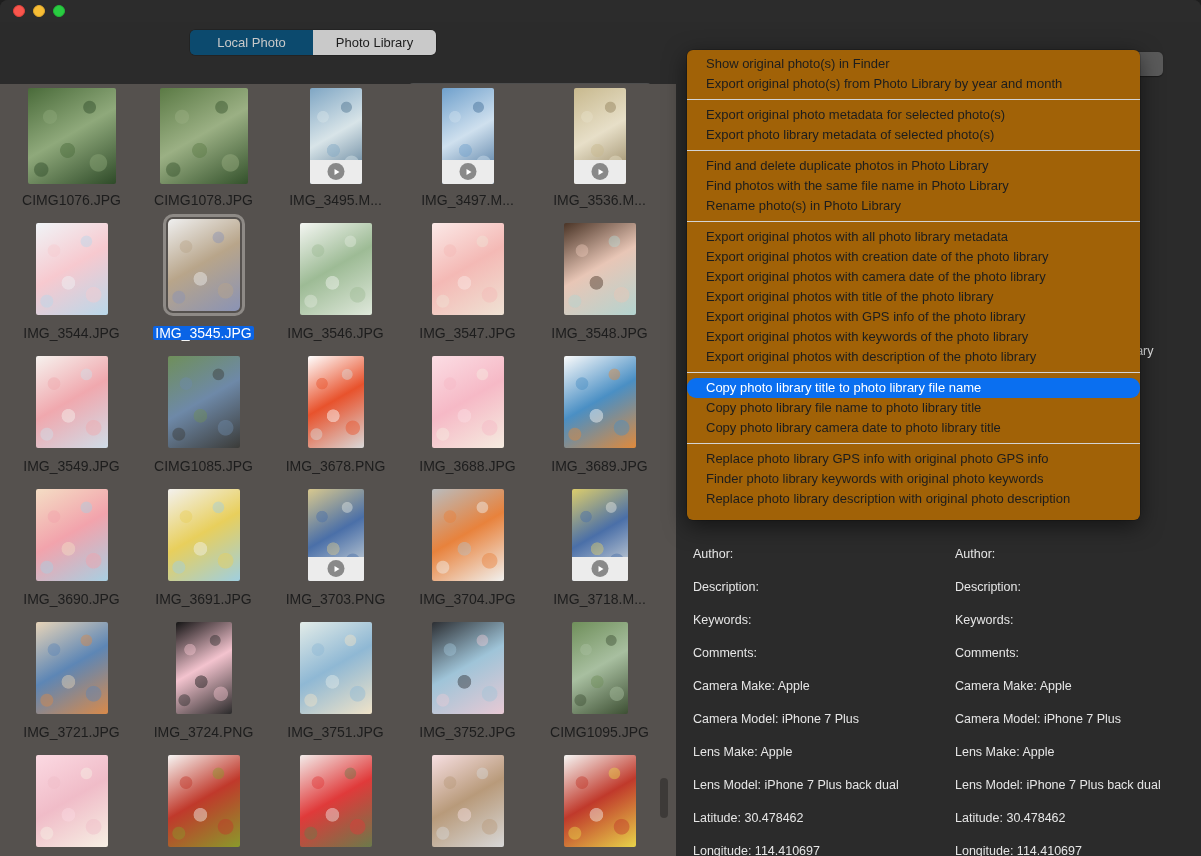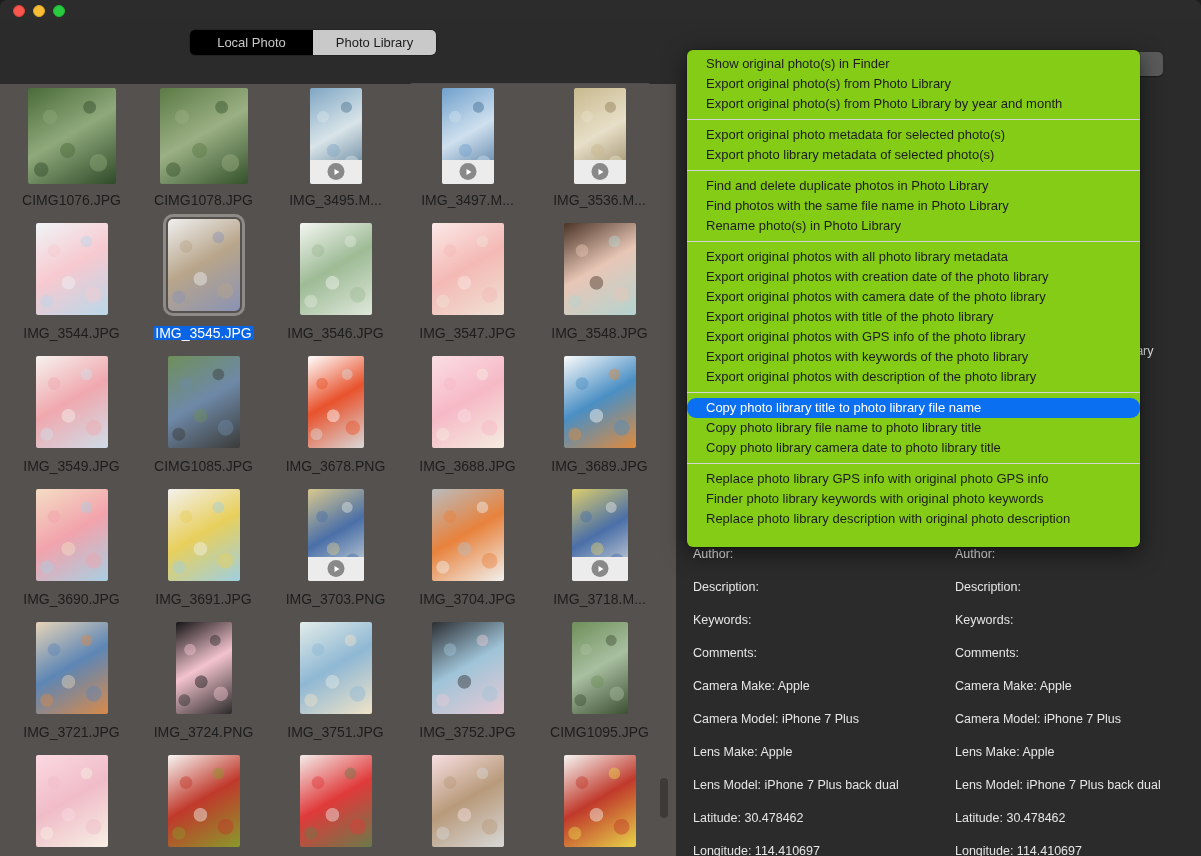--- a/index.html
+++ b/index.html
@@ -45,21 +45,21 @@
     box-shadow: 0 0 0 0.5px rgba(0,0,0,0.35);
   }
   .seg {
     display: flex; align-items: center; justify-content: center;
     font-size: 13px;
     padding: 0 22px;
     height: 25px;
     min-width: 123px;
     cursor: default;
   }
-  .seg.inactive { background: #000000; color: #c9c9c9; }
+  .seg.inactive { background: #0c4a6e; color: #c9c9c9; }
   .seg.active { background: #c9c9c9; color: #1c1c1c; }
 
   .quick-action-btn {
     position: absolute; top: 30px; left: 687px;
     height: 24px; width: 128px;
     background: #5a5a5a;
     border-radius: 5px;
     display: flex; align-items: center;
     padding: 0 10px;
     font-size: 13px; color: #f2f2f2;
@@ -182,24 +182,24 @@
     position: absolute; left: 0; width: 525px;
     display: flex;
     font-size: 12.5px;
   }
   .meta-hidden-cell { width: 262px; padding-left: 17px; color: #2f9ae0; white-space: nowrap; }
 
   
   .menu {
     position: absolute; top: 50px; left: 687px;
     width: 453px;
-    background: #84cc16;
+    background: #a16207;
     border-radius: 6px;
     box-shadow: 0 6px 22px rgba(0,0,0,0.55), 0 0 0 0.5px rgba(0,0,0,0.3);
-    padding: 4px 0 18px 0;
+    padding: 4px 0 11px 0;
     z-index: 50;
     overflow: hidden;
   }
   .menu-item {
     height: 20px; line-height: 20px;
     font-size: 13px;
     color: #1d1d1d;
     padding: 0 13px 0 19px;
     white-space: nowrap;
     cursor: default;
@@ -526,21 +526,20 @@
           <div class="meta-line">Lens Make: Apple</div>
           <div class="meta-line">Lens Model: iPhone 7 Plus back dual</div>
           <div class="meta-line">Latitude: 30.478462</div>
           <div class="meta-line">Longitude: 114.410697</div>
         </div>
     </div>
   </div>
 
   <div class="menu" id="quick-action-menu">
       <div class="menu-item">Show original photo(s) in Finder</div>
-      <div class="menu-item">Export original photo(s) from Photo Library</div>
       <div class="menu-item">Export original photo(s) from Photo Library by year and month</div>
       <div class="menu-sep"></div>
       <div class="menu-item">Export original photo metadata for selected photo(s)</div>
       <div class="menu-item">Export photo library metadata of selected photo(s)</div>
       <div class="menu-sep"></div>
       <div class="menu-item">Find and delete duplicate photos in Photo Library</div>
       <div class="menu-item">Find photos with the same file name in Photo Library</div>
       <div class="menu-item">Rename photo(s) in Photo Library</div>
       <div class="menu-sep"></div>
       <div class="menu-item">Export original photos with all photo library metadata</div>

